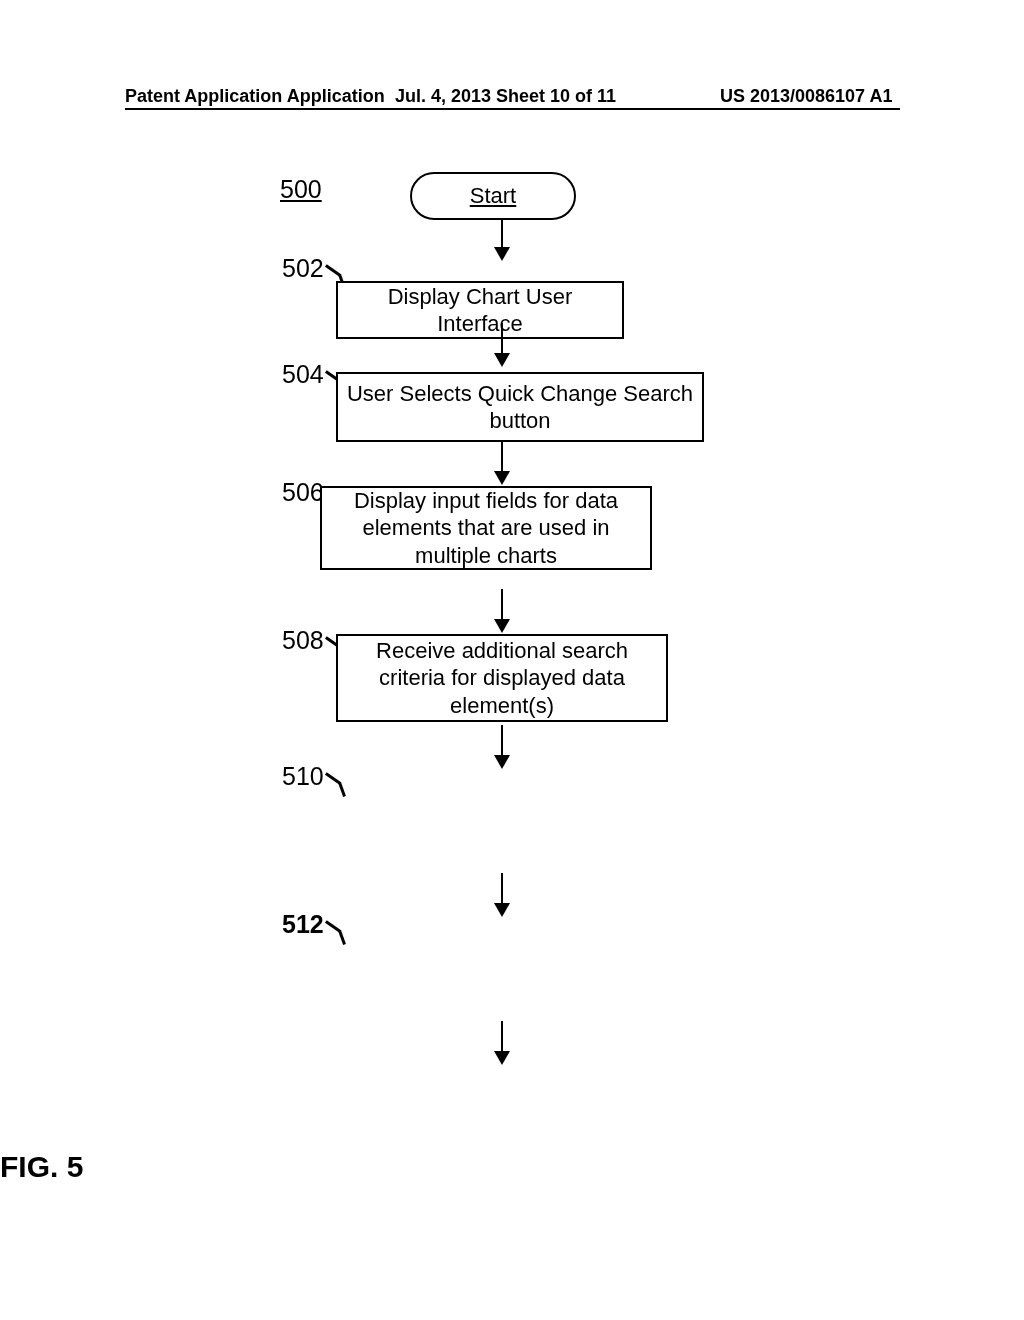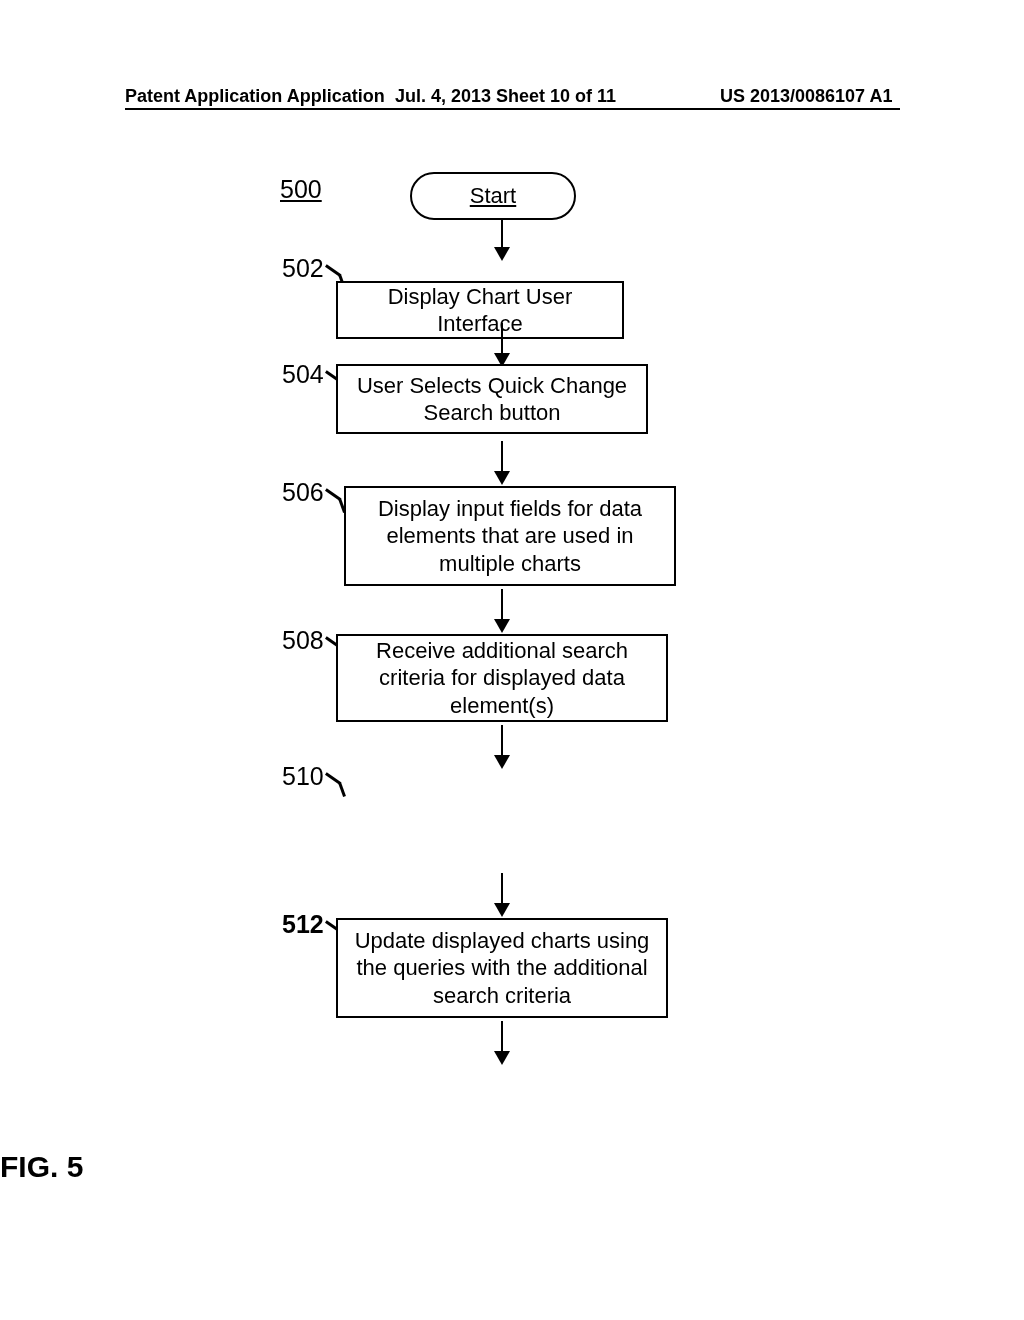--- a/index.html
+++ b/index.html
@@ -168,34 +168,34 @@
   <div class="arrow" style="left:502px; top:323px;">
     <div class="shaft" style="height:30px;"></div>
     <div class="head" style="top:30px;"></div>
   </div>
 
   <div class="ref-label" style="left:282px; top:360px;">504</div>
   <div class="leader" style="left:326px; top:370px;">
     <div class="seg1"></div>
       <div class="seg2"></div>
   </div>
-  <div class="process" style="left:336px; top:364px; width:312px; height:70px;">
+  <div class="process" style="left:336px; top:372px; width:368px; height:70px;">
     <span>User Selects Quick Change Search button</span>
   </div>
   <div class="arrow" style="left:502px; top:441px;">
     <div class="shaft" style="height:30px;"></div>
     <div class="head" style="top:30px;"></div>
   </div>
 
   <div class="ref-label" style="left:282px; top:478px;">506</div>
   <div class="leader" style="left:326px; top:488px;">
     <div class="seg1"></div>
       <div class="seg2"></div>
   </div>
-  <div class="process" style="left:344px; top:486px; width:332px; height:100px;text-align:center;">
+  <div class="process" style="left:320px; top:486px; width:332px; height:84px;text-align:center;">
     <span>Display input fields for data elements that are used in multiple charts</span>
   </div>
   <div class="arrow" style="left:502px; top:589px;">
     <div class="shaft" style="height:30px;"></div>
     <div class="head" style="top:30px;"></div>
   </div>
 
   <div class="ref-label" style="left:282px; top:626px;">508</div>
   <div class="leader" style="left:326px; top:636px;">
     <div class="seg1"></div>
@@ -217,23 +217,20 @@
   <div class="arrow" style="left:502px; top:873px;">
     <div class="shaft" style="height:30px;"></div>
     <div class="head" style="top:30px;"></div>
   </div>
 
   <div class="ref-label" style="left:282px; top:910px;font-weight:bold;">512</div>
   <div class="leader" style="left:326px; top:920px;">
     <div class="seg1"></div>
       <div class="seg2"></div>
   </div>
-  <div class="process" style="left:336px; top:918px; width:332px; height:100px;">
-    <span>Update displayed charts using the queries with the additional search criteria</span>
-  </div>
   <div class="arrow" style="left:502px; top:1021px;">
     <div class="shaft" style="height:30px;"></div>
     <div class="head" style="top:30px;"></div>
   </div>
 
 
   <div class="fig-caption" style="top:1150px;">FIG. 5</div>
 
 </div>
 

